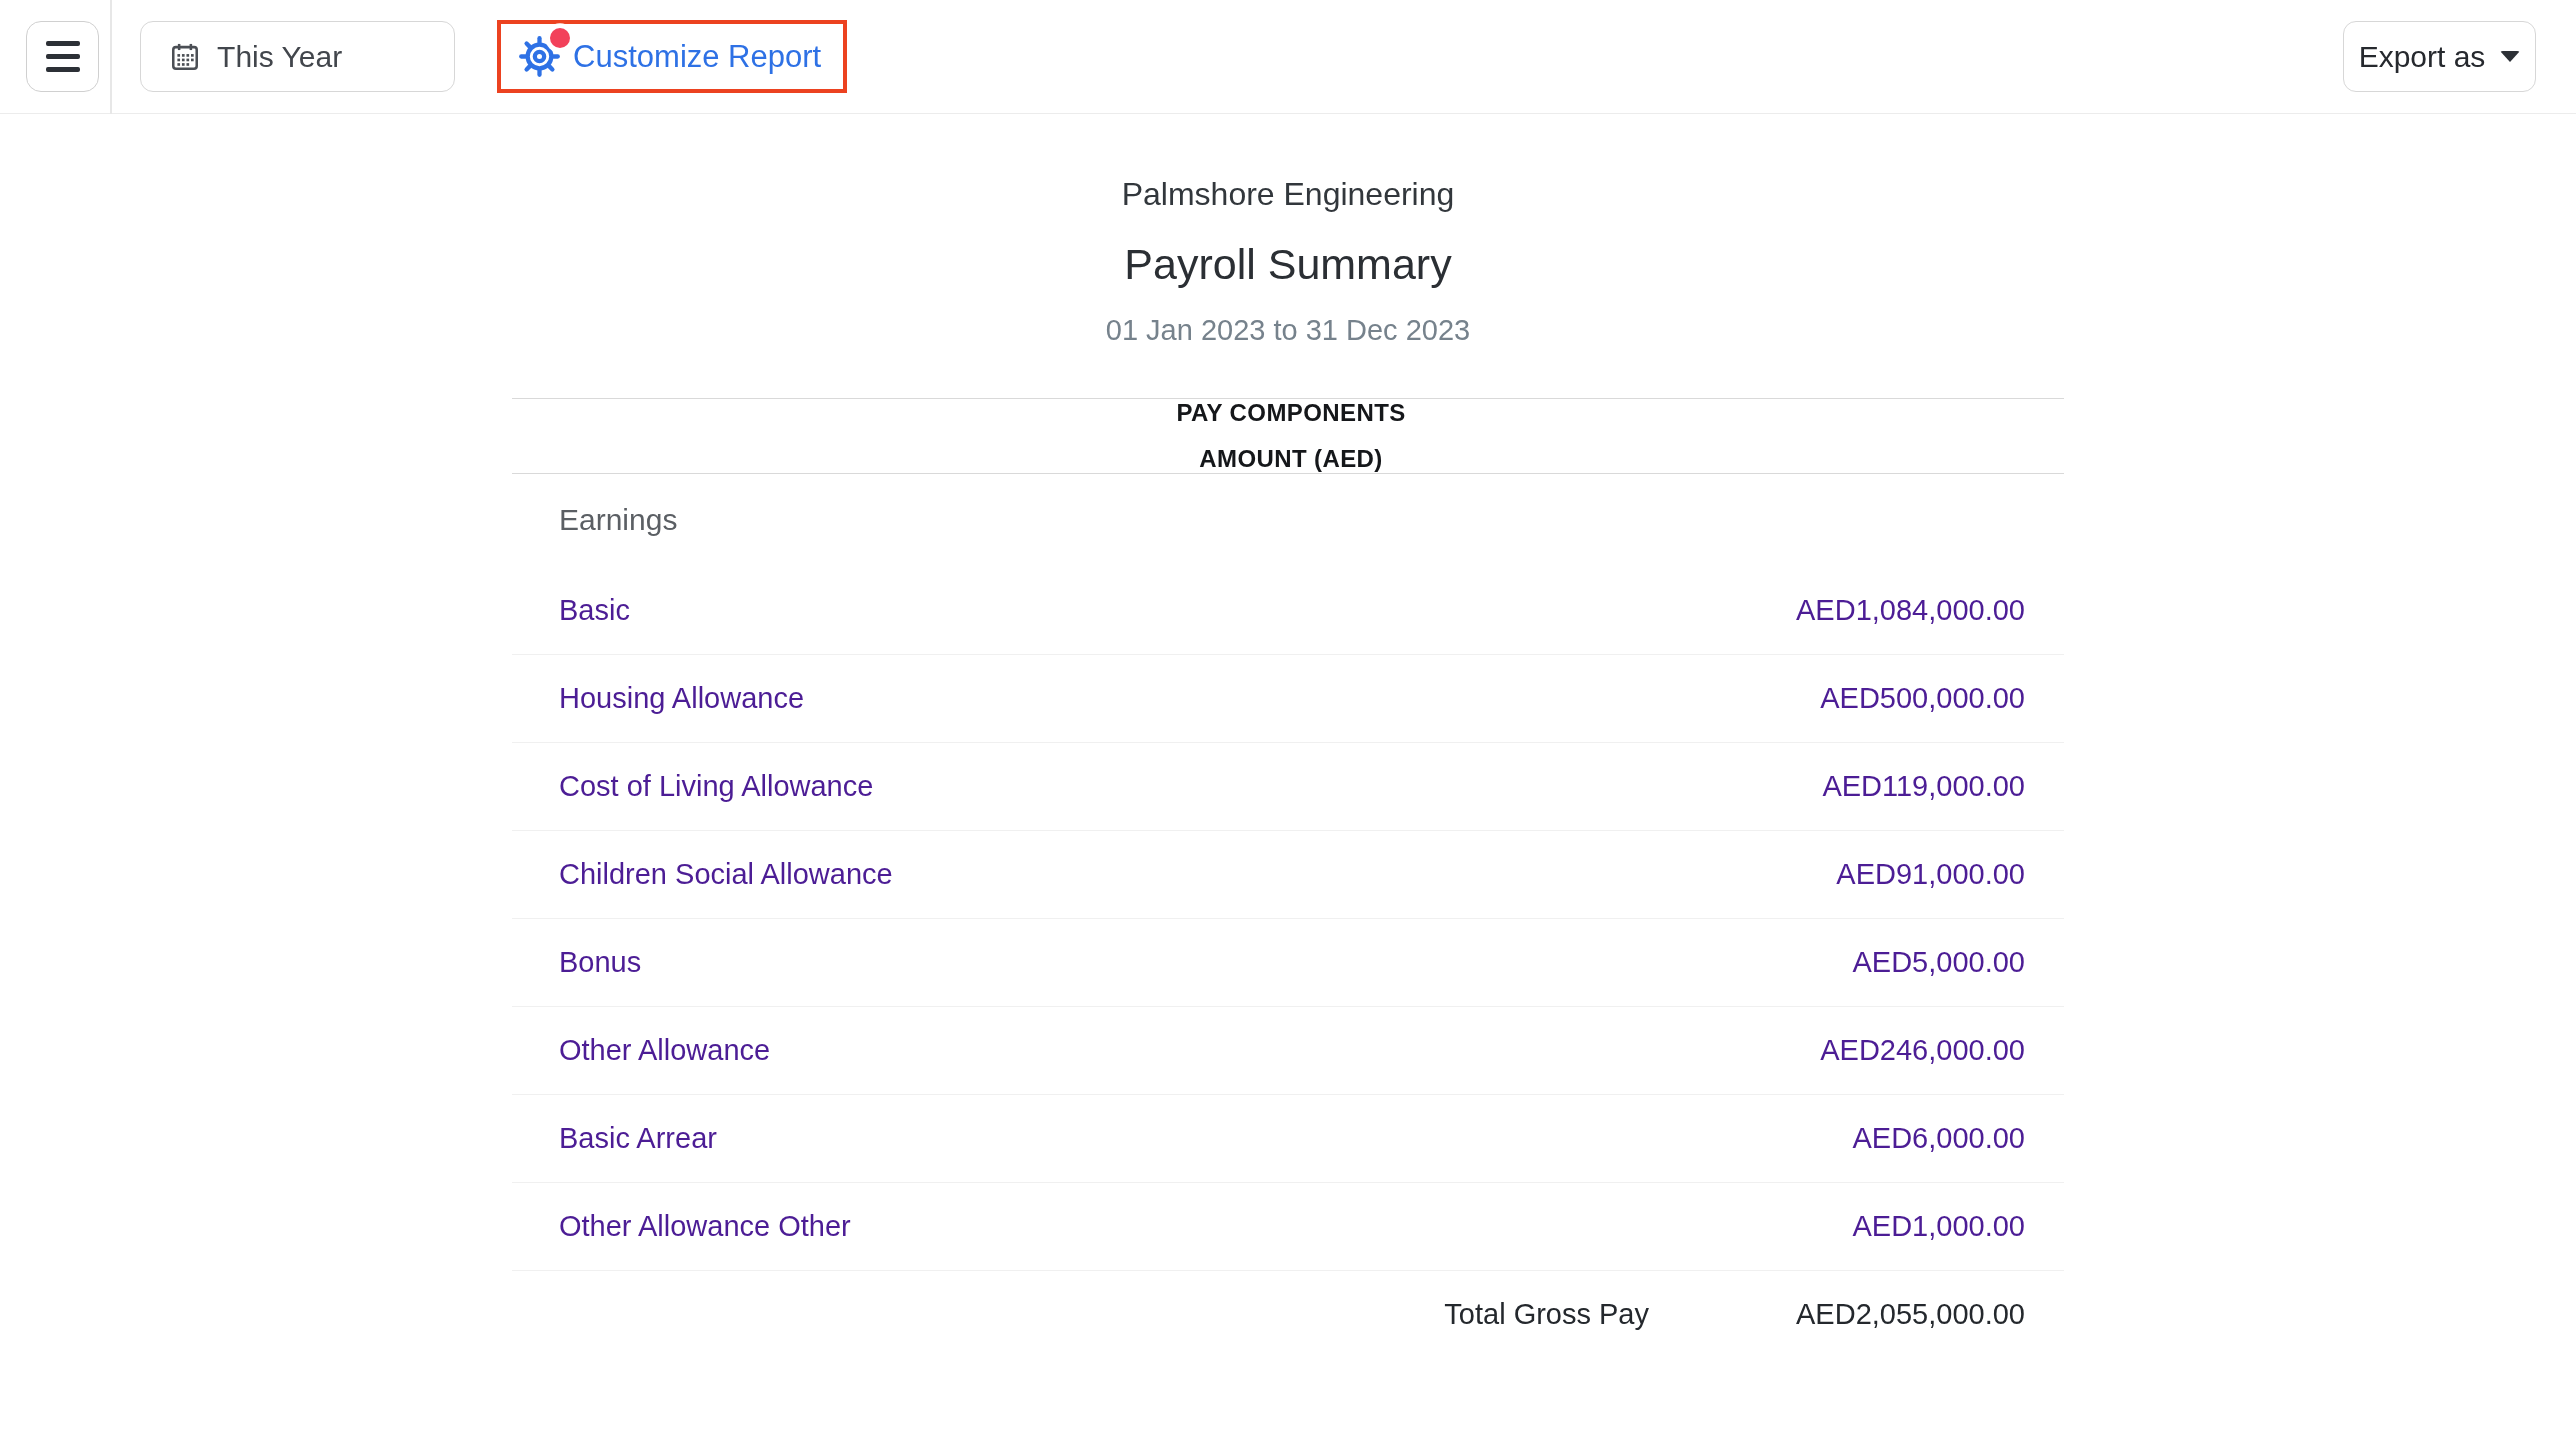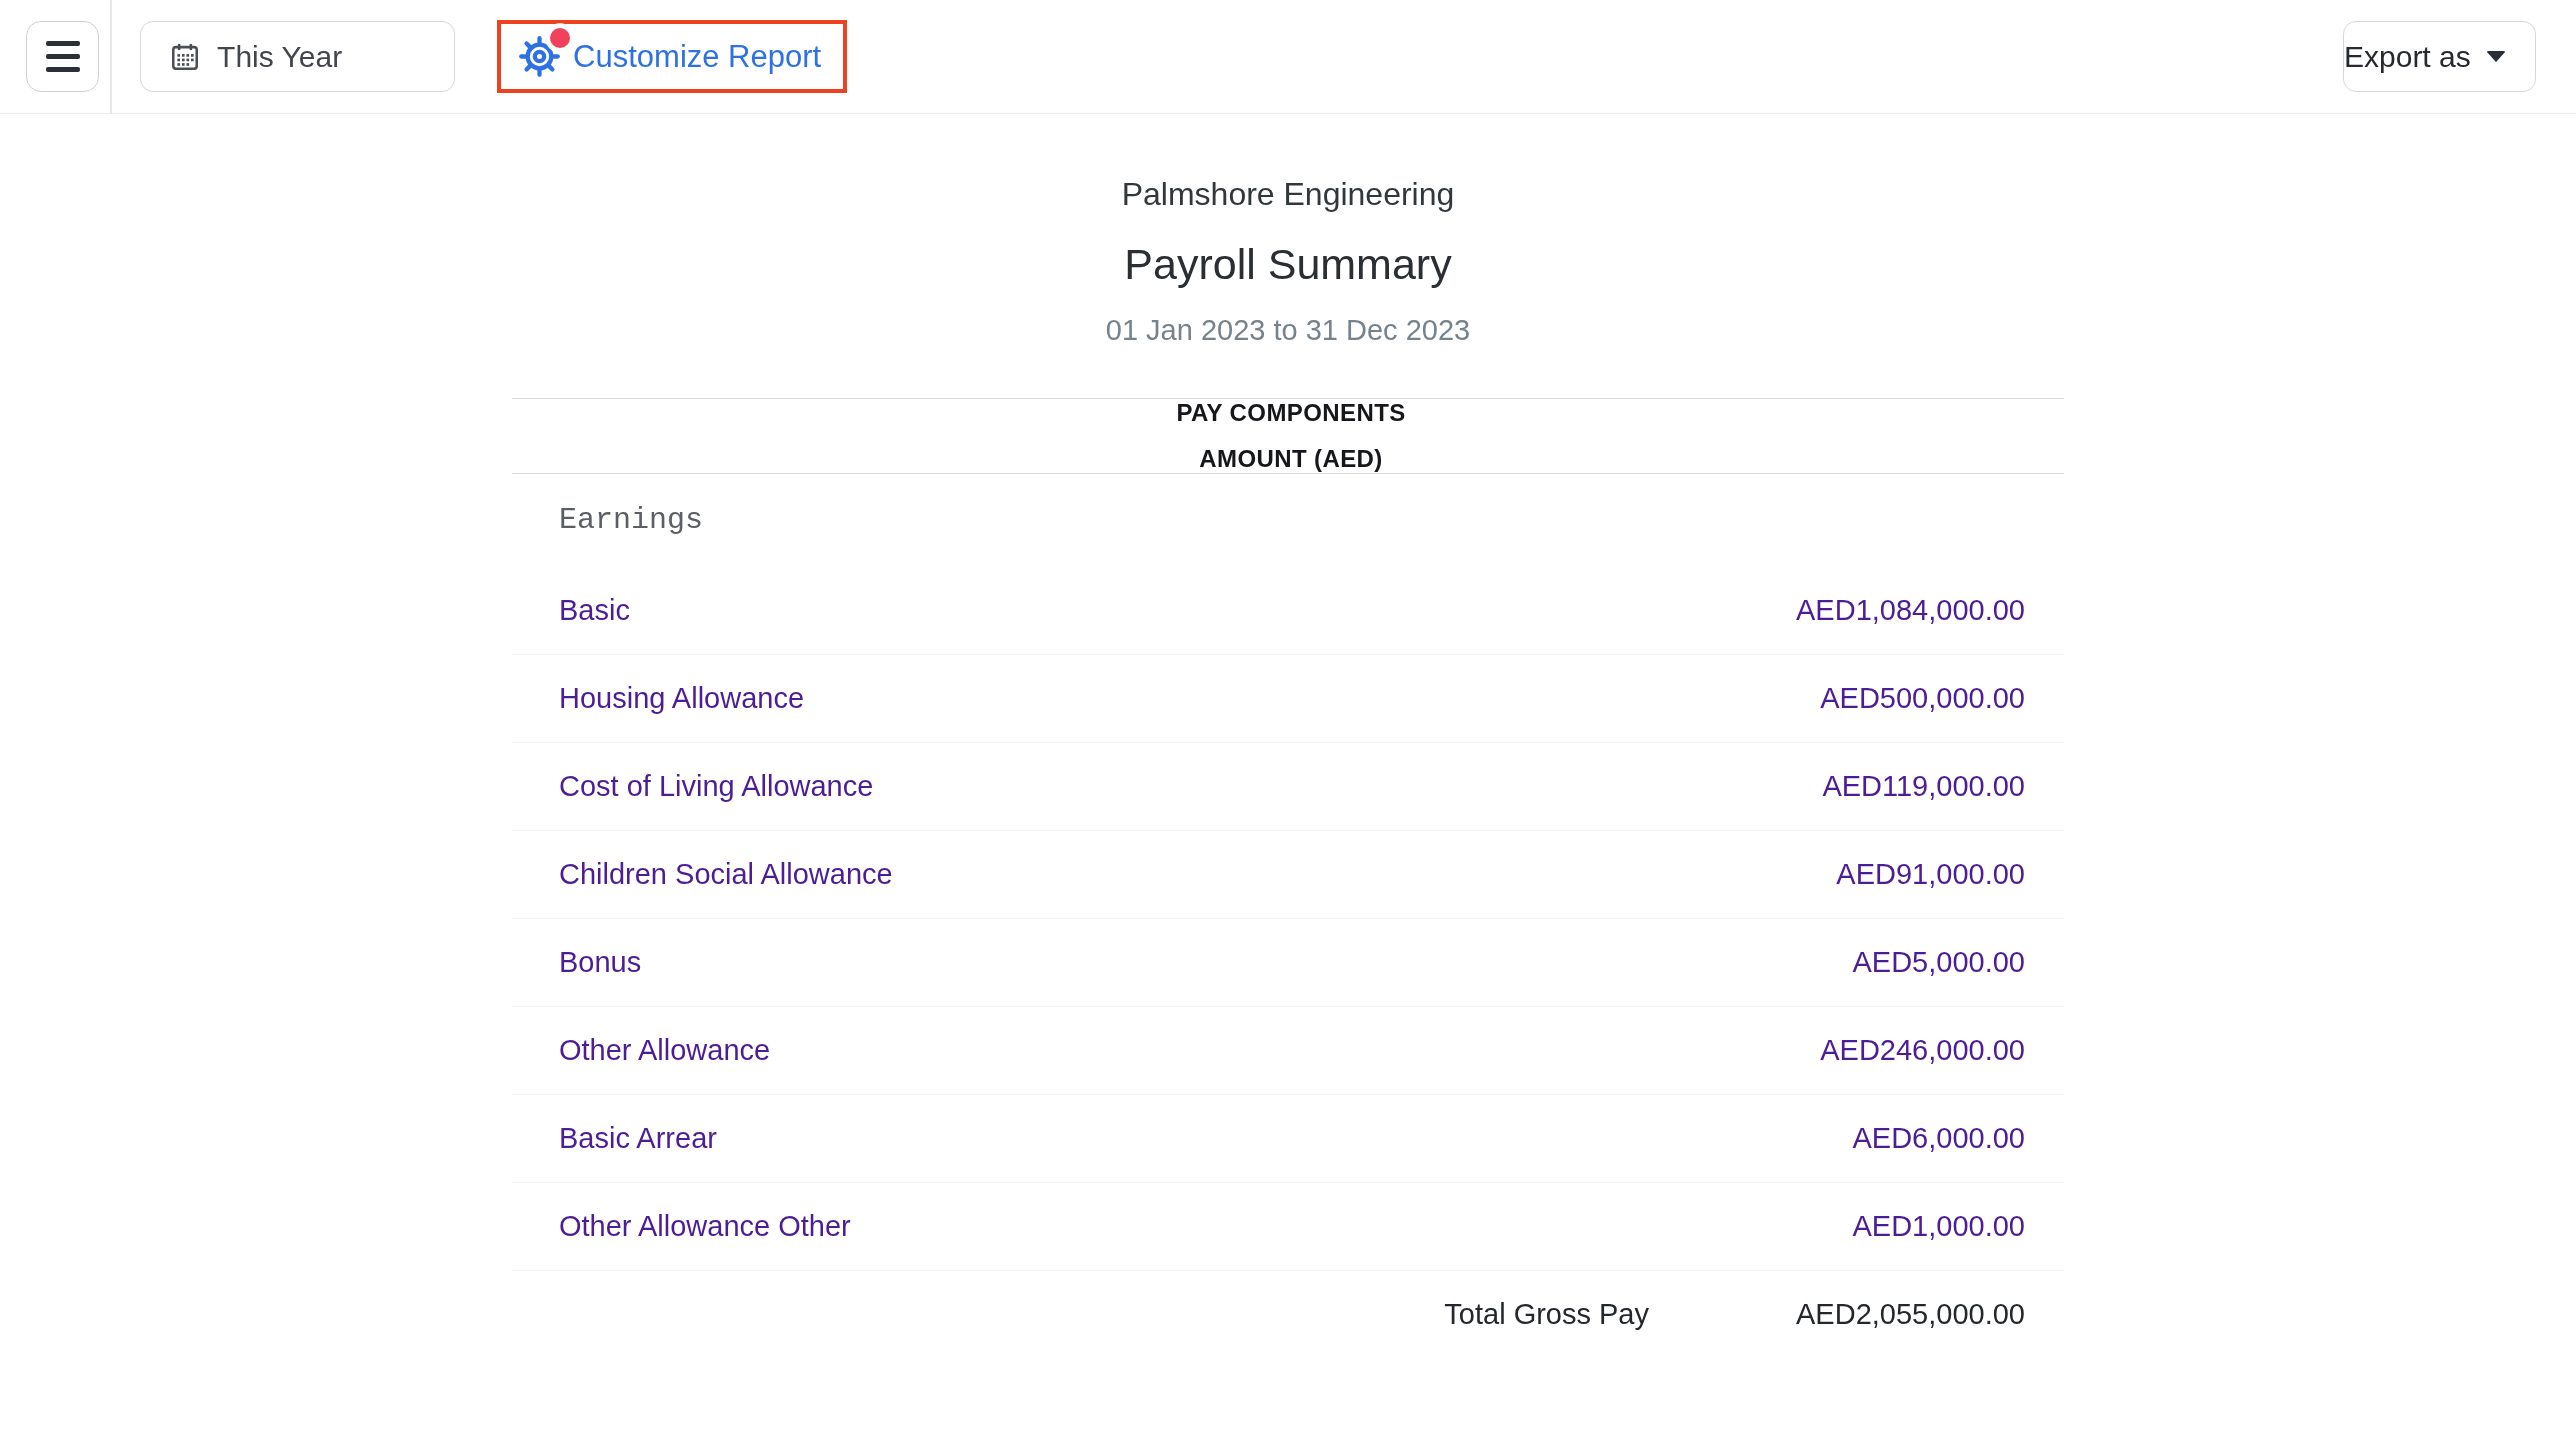--- a/index.html
+++ b/index.html
@@ -73,21 +73,21 @@
   .notif-dot {
     position: absolute; top: -7.4px; right: -9.3px;
     width: 20.5px; height: 20.5px; border-radius: 50%;
     background: #f2415a;
     box-shadow: 0 0 0 4.7px #ffffff;
   }
 
   .export {
     margin-left: auto; margin-right: 40px;
     width: 193px;
-    justify-content: flex-start; gap: 15px;
+    justify-content: center; gap: 15px;
     color: #26292e;
   }
   .caret {
     width: 0; height: 0;
     border-left: 10.2px solid transparent;
     border-right: 10.2px solid transparent;
     border-top: 11.2px solid #2c3036;
     border-radius: 2.8px;
   }
 
@@ -106,21 +106,21 @@
     display: flex; align-items: center; justify-content: space-between;
     padding: 0 41px 0 47px;
     font-size: 24px; font-weight: 700; letter-spacing: 0.4px;
     color: #15171a;
     flex-direction: column;
   }
   .section-row {
     height: 93px;
     display: flex; align-items: center;
     padding-left: 47px;
-    font-size: 30px; color: #5b5f64; font-family: Liberation Mono, monospace;
+    font-size: 30px; color: #5b5f64;
   }
   .row {
     height: 88px;
     display: flex; align-items: center;
     border-bottom: 1.9px solid #f0f0f0;
     font-size: 29px; color: #4c1d95;
   }
   .row .label { flex: 1; padding-left: 47px; }
   .amount { width: 316px; text-align: right; padding-right: 39px; white-space: nowrap; }
   .total-row {

